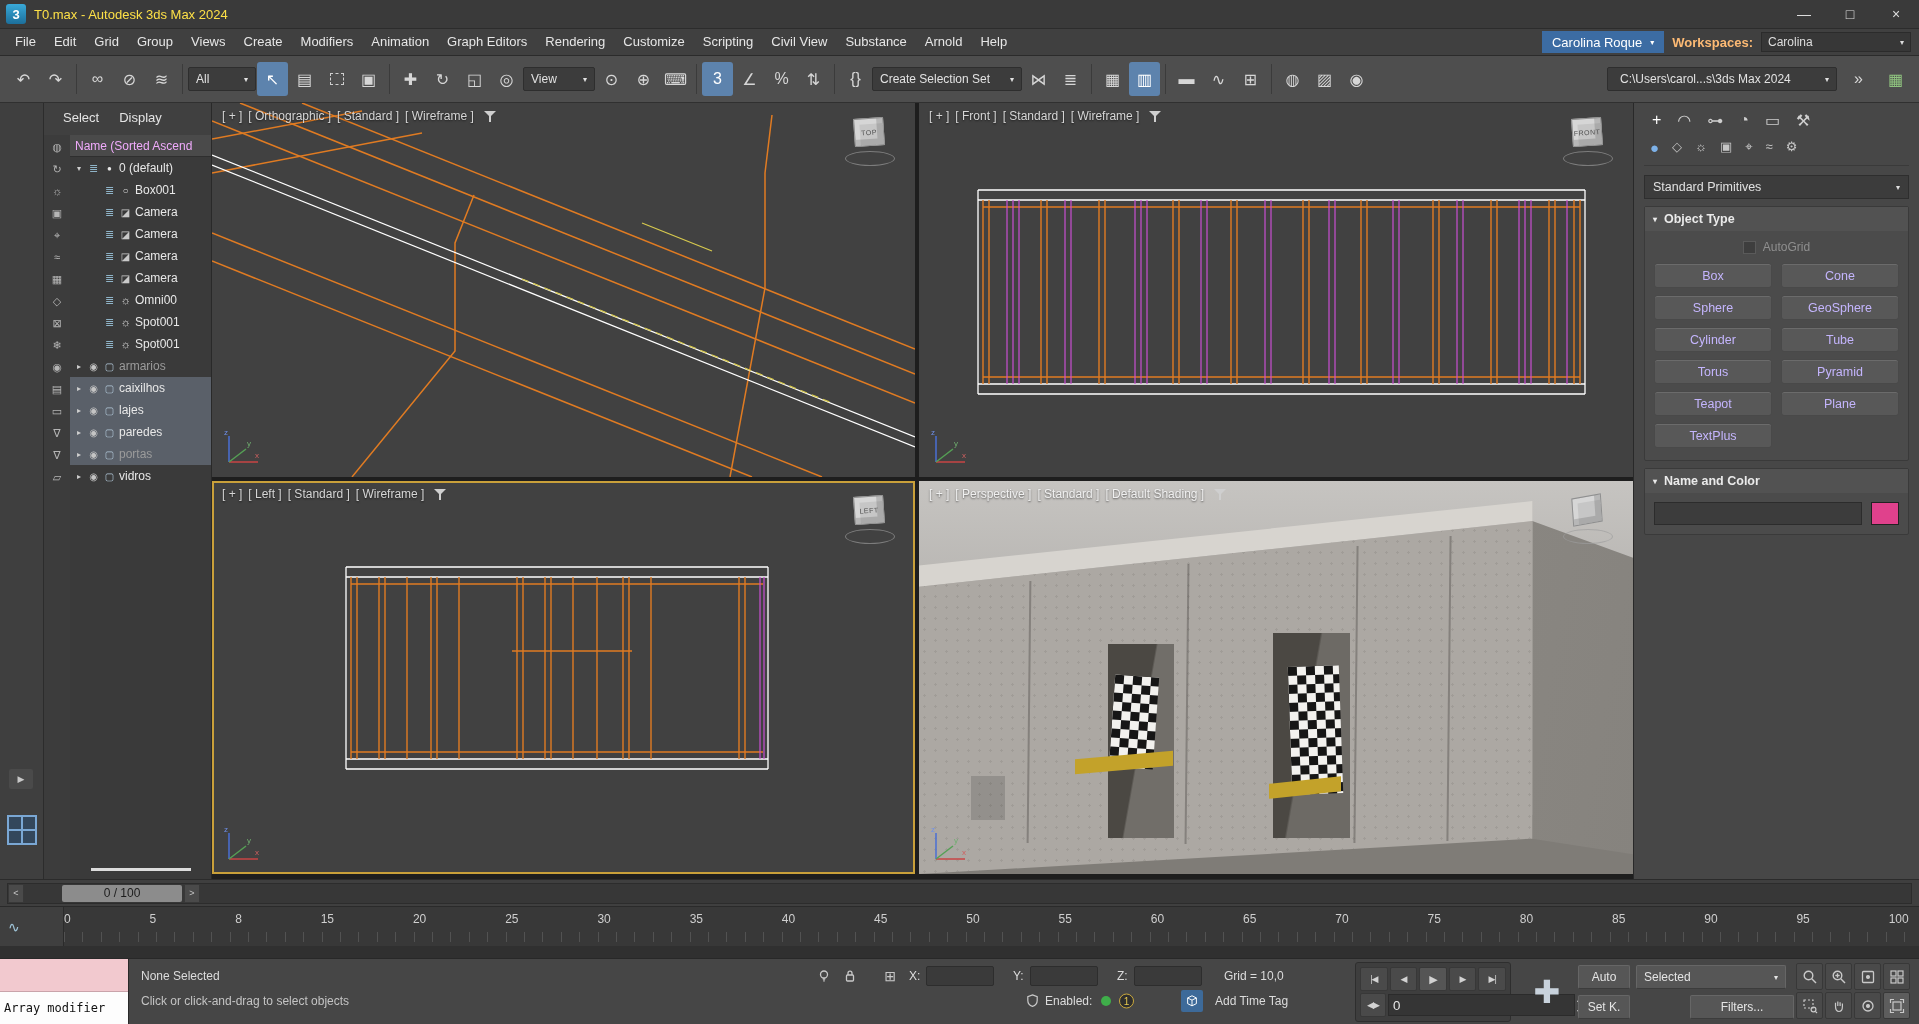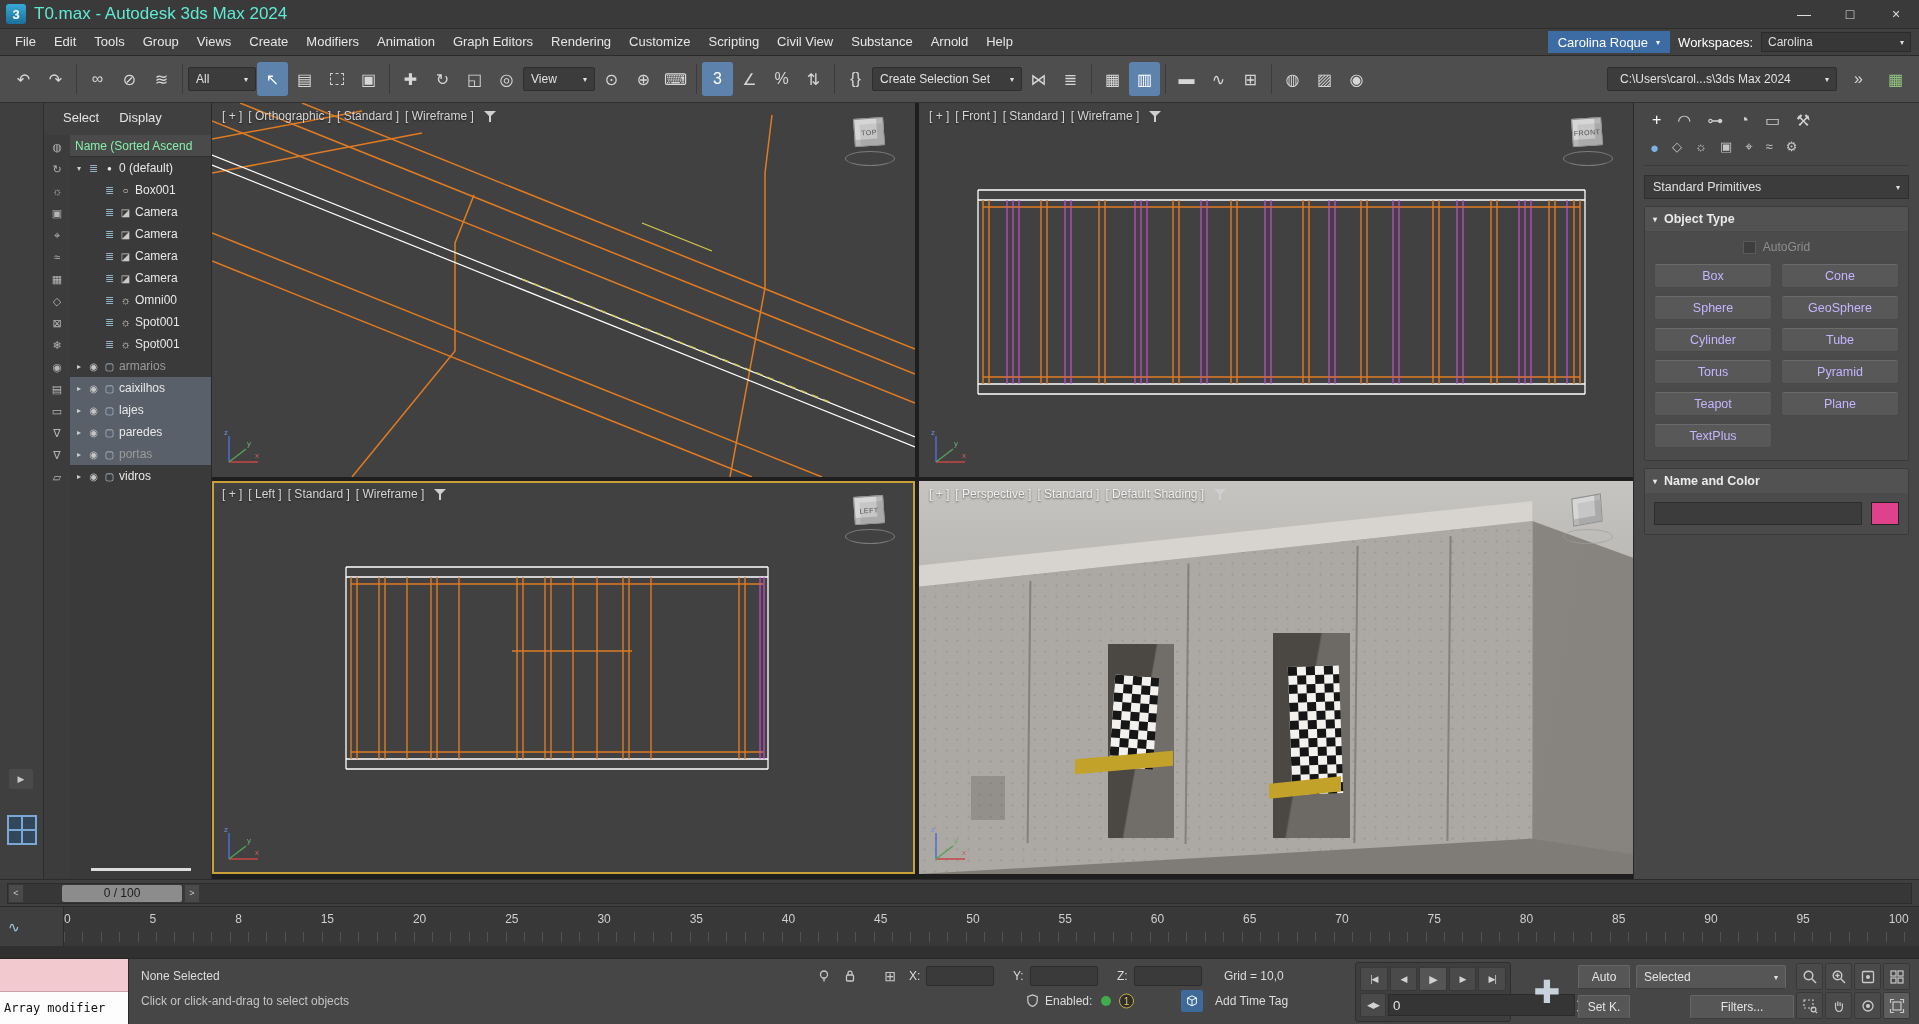--- a/index.html
+++ b/index.html
@@ -3,31 +3,31 @@
 <meta charset="utf-8">
 <style>
   * { box-sizing: border-box; margin: 0; padding: 0; }
   html,body { width:1919px; height:1024px; overflow:hidden; }
   body { background:#444; font-family:"Liberation Sans",sans-serif; color:#e0e0e0; font-size:13px; position:relative; cursor:default; }
   i { font-style:normal; }
 
   
   .titlebar { position:absolute; top:0; left:0; right:0; height:29px; background:#3a3a3a; border-bottom:1px solid #2c2c2c; display:flex; align-items:center; }
   .app-icon { width:20px; height:20px; margin:0 8px 0 6px; border-radius:3px; background:linear-gradient(#39a9d8,#1c6f9b); color:#fff; font-weight:bold; font-size:13px; display:flex; align-items:center; justify-content:center; }
-  .title-text { font-size:17px; color:#5eead4; }
+  .title-text { font-size:13px; color:#fde047; }
   .win-controls { margin-left:auto; display:flex; height:100%; }
   .win-btn { width:46px; height:100%; display:flex; align-items:center; justify-content:center; color:#ddd; font-size:14px; }
 
   
   .menubar { position:absolute; top:29px; left:0; right:0; height:27px; background:#404040; border-bottom:1px solid #2b2b2b; display:flex; align-items:center; padding-left:6px; }
   .menu-item { padding:0 9px; line-height:26px; font-size:13px; color:#e6e6e6; white-space:nowrap; }
   .menubar-right { margin-left:auto; display:flex; align-items:center; gap:8px; padding-right:8px; }
   .user-dropdown { background:#3c6ca3; color:#fff; height:22px; padding:0 10px; display:flex; align-items:center; gap:8px; font-size:13px; }
   .caret { font-size:8px; color:inherit; }
-  .workspaces-label { color:#ffffff; }
+  .workspaces-label { color:#fdba74;font-weight:bold; }
   .workspace-field { background:#373737; border:1px solid #2b2b2b; width:150px; height:20px; display:flex; align-items:center; justify-content:space-between; padding:0 6px; font-size:12px; color:#ddd; }
 
   
   .toolbar { position:absolute; top:56px; left:0; right:0; height:47px; background:#4e4e4e; border-bottom:1px solid #303030; display:flex; align-items:center; padding:0 8px; gap:1px; }
   .tbtn { min-width:31px; height:34px; display:flex; align-items:center; justify-content:center; color:#d6d6d6; font-size:16px; border-radius:3px; }
   .tbtn.active { background:#5d83ad; color:#fff; }
   .tbtn.dashedbox i { width:14px; height:12px; border:1px dashed #cfcfcf; }
   .tsep { width:1px; height:30px; background:#3b3b3b; margin:0 4px; align-self:center; }
   .tcombo { height:24px; background:#3c3c3c; border:1px solid #2e2e2e; border-radius:2px; display:flex; align-items:center; justify-content:space-between; padding:0 7px; font-size:12px; color:#e2e2e2; gap:8px; white-space:nowrap; overflow:hidden; }
   .w68{width:68px;} .w72{width:72px;} .w150{width:150px;} .w230{width:230px;padding-left:12px;}
@@ -42,21 +42,21 @@
       linear-gradient(#7aa7d4,#7aa7d4) 0 50%/100% 2px no-repeat #33475c; }
 
   
   .explorer { position:absolute; top:103px; left:44px; width:168px; height:776px; background:#404040; border-right:1px solid #292929; display:flex; flex-direction:column; }
   .explorer-tabs { height:32px; display:flex; gap:2px; padding:7px 10px 0; }
   .explorer-tab { font-size:13px; color:#e4e4e4; padding:0 9px; }
   .explorer-body { flex:1; display:flex; min-height:0; }
   .etools { width:26px; background:#3c3c3c; display:flex; flex-direction:column; align-items:center; padding-top:3px; gap:4px; }
   .etool { width:20px; height:18px; color:#b5b5b5; font-size:11px; display:flex; align-items:center; justify-content:center; }
   .elist { flex:1; display:flex; flex-direction:column; background:#3a3a3a; min-width:0; }
-  .elist-header { height:22px; background:#4a4a4a; border-bottom:1px solid #2f2f2f; font-size:12px; color:#86efac; display:flex; align-items:center; padding:0 5px; white-space:nowrap; overflow:hidden; }
+  .elist-header { height:22px; background:#4a4a4a; border-bottom:1px solid #2f2f2f; font-size:12px; color:#f0abfc; display:flex; align-items:center; padding:0 5px; white-space:nowrap; overflow:hidden; }
   .erow { height:22px; flex:0 0 22px; display:flex; align-items:center; gap:3px; font-size:12px; color:#e8e8e8; padding-left:4px; white-space:nowrap; overflow:hidden; }
   .erow.sel { background:#5a6069; }
   .erow.dim .elabel { color:#9b9b9b; }
   .erow .arrow { width:10px; font-size:8px; color:#cfcfcf; text-align:center; flex:0 0 10px;}
   .erow.row-obj { padding-left:20px; }
   .eicon { width:13px; display:inline-flex; justify-content:center; flex:0 0 13px; }
   .i-stack::before { content:"≣"; color:#8fb4c8; font-size:11px; }
   .i-dot::before { content:"●"; color:#e8e8e8; font-size:8px; }
   .i-circle::before { content:"○"; color:#d6d6d6; font-size:10px; }
   .i-cam::before { content:"◪"; color:#c9c9c9; font-size:10px; }
@@ -184,21 +184,21 @@
     <div class="win-btn">□</div>
     <div class="win-btn">×</div>
   </div>
 </div>
 
 <div class="menubar">
   <div style="display:flex;">
 
   <span class="menu-item">File</span>
       <span class="menu-item">Edit</span>
-      <span class="menu-item">Tools</span>
+      <span class="menu-item">Grid</span>
       <span class="menu-item">Group</span>
       <span class="menu-item">Views</span>
       <span class="menu-item">Create</span>
       <span class="menu-item">Modifiers</span>
       <span class="menu-item">Animation</span>
       <span class="menu-item">Graph Editors</span>
       <span class="menu-item">Rendering</span>
       <span class="menu-item">Customize</span>
       <span class="menu-item">Scripting</span>
       <span class="menu-item">Civil View</span>

